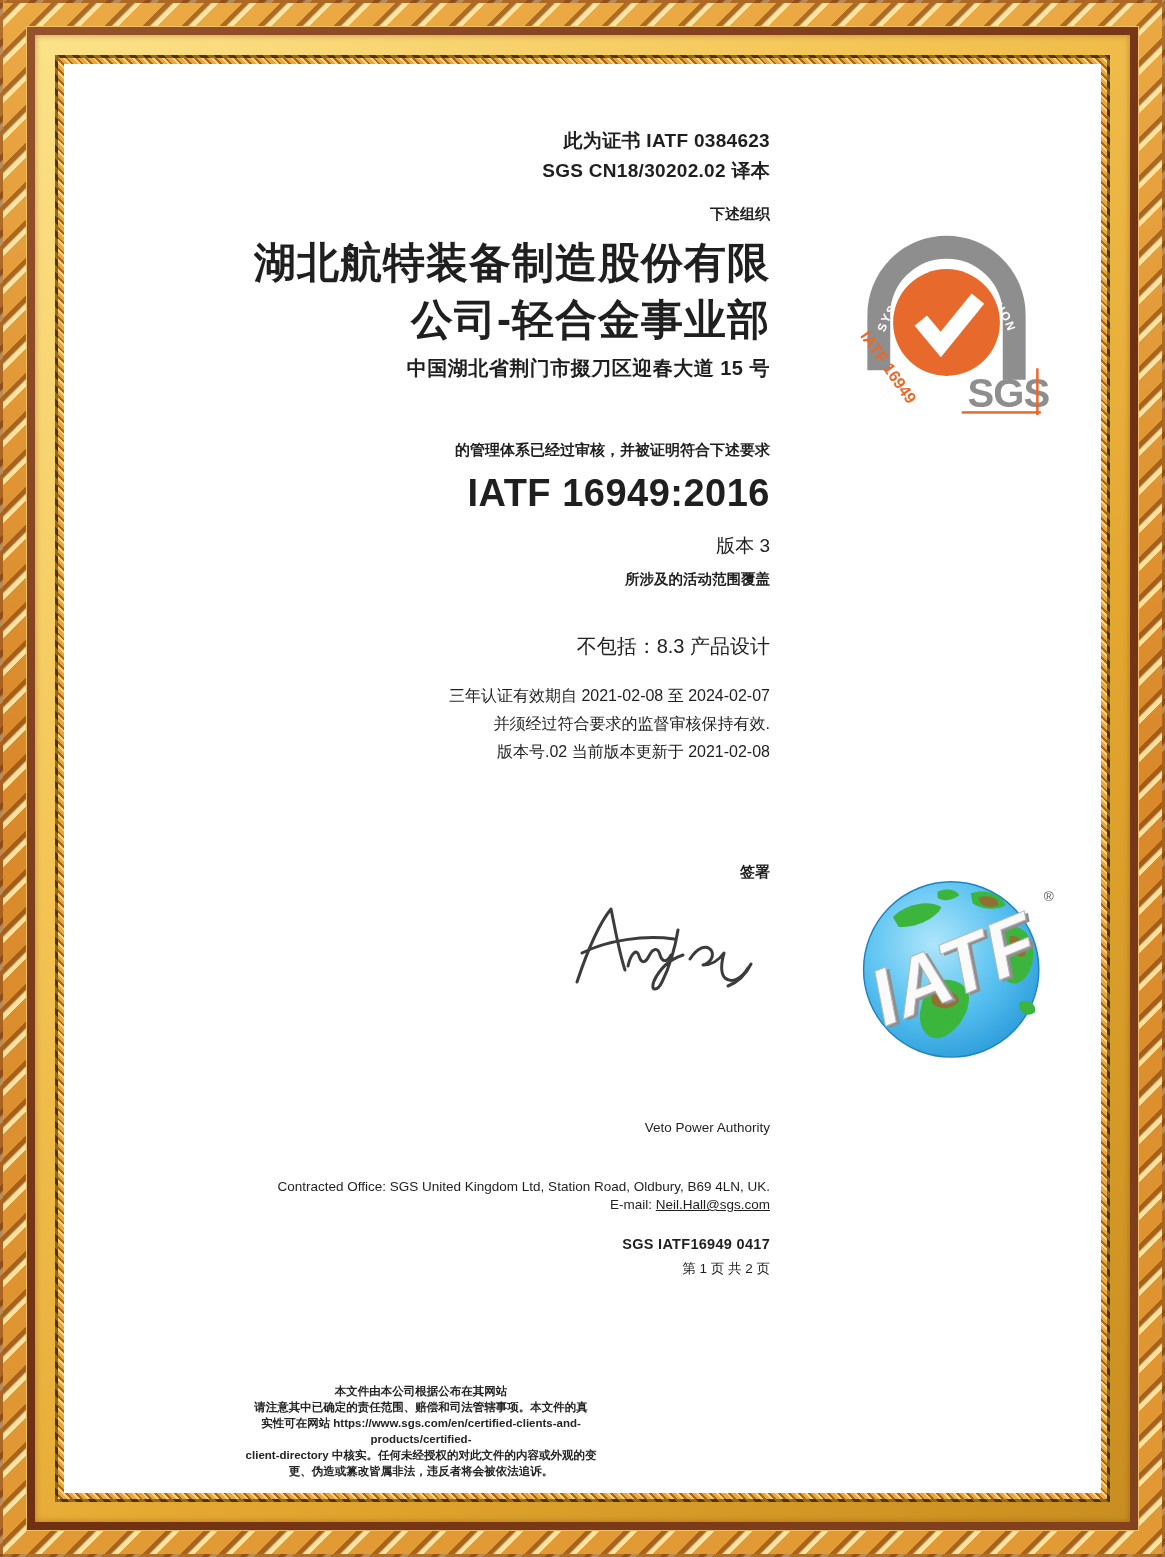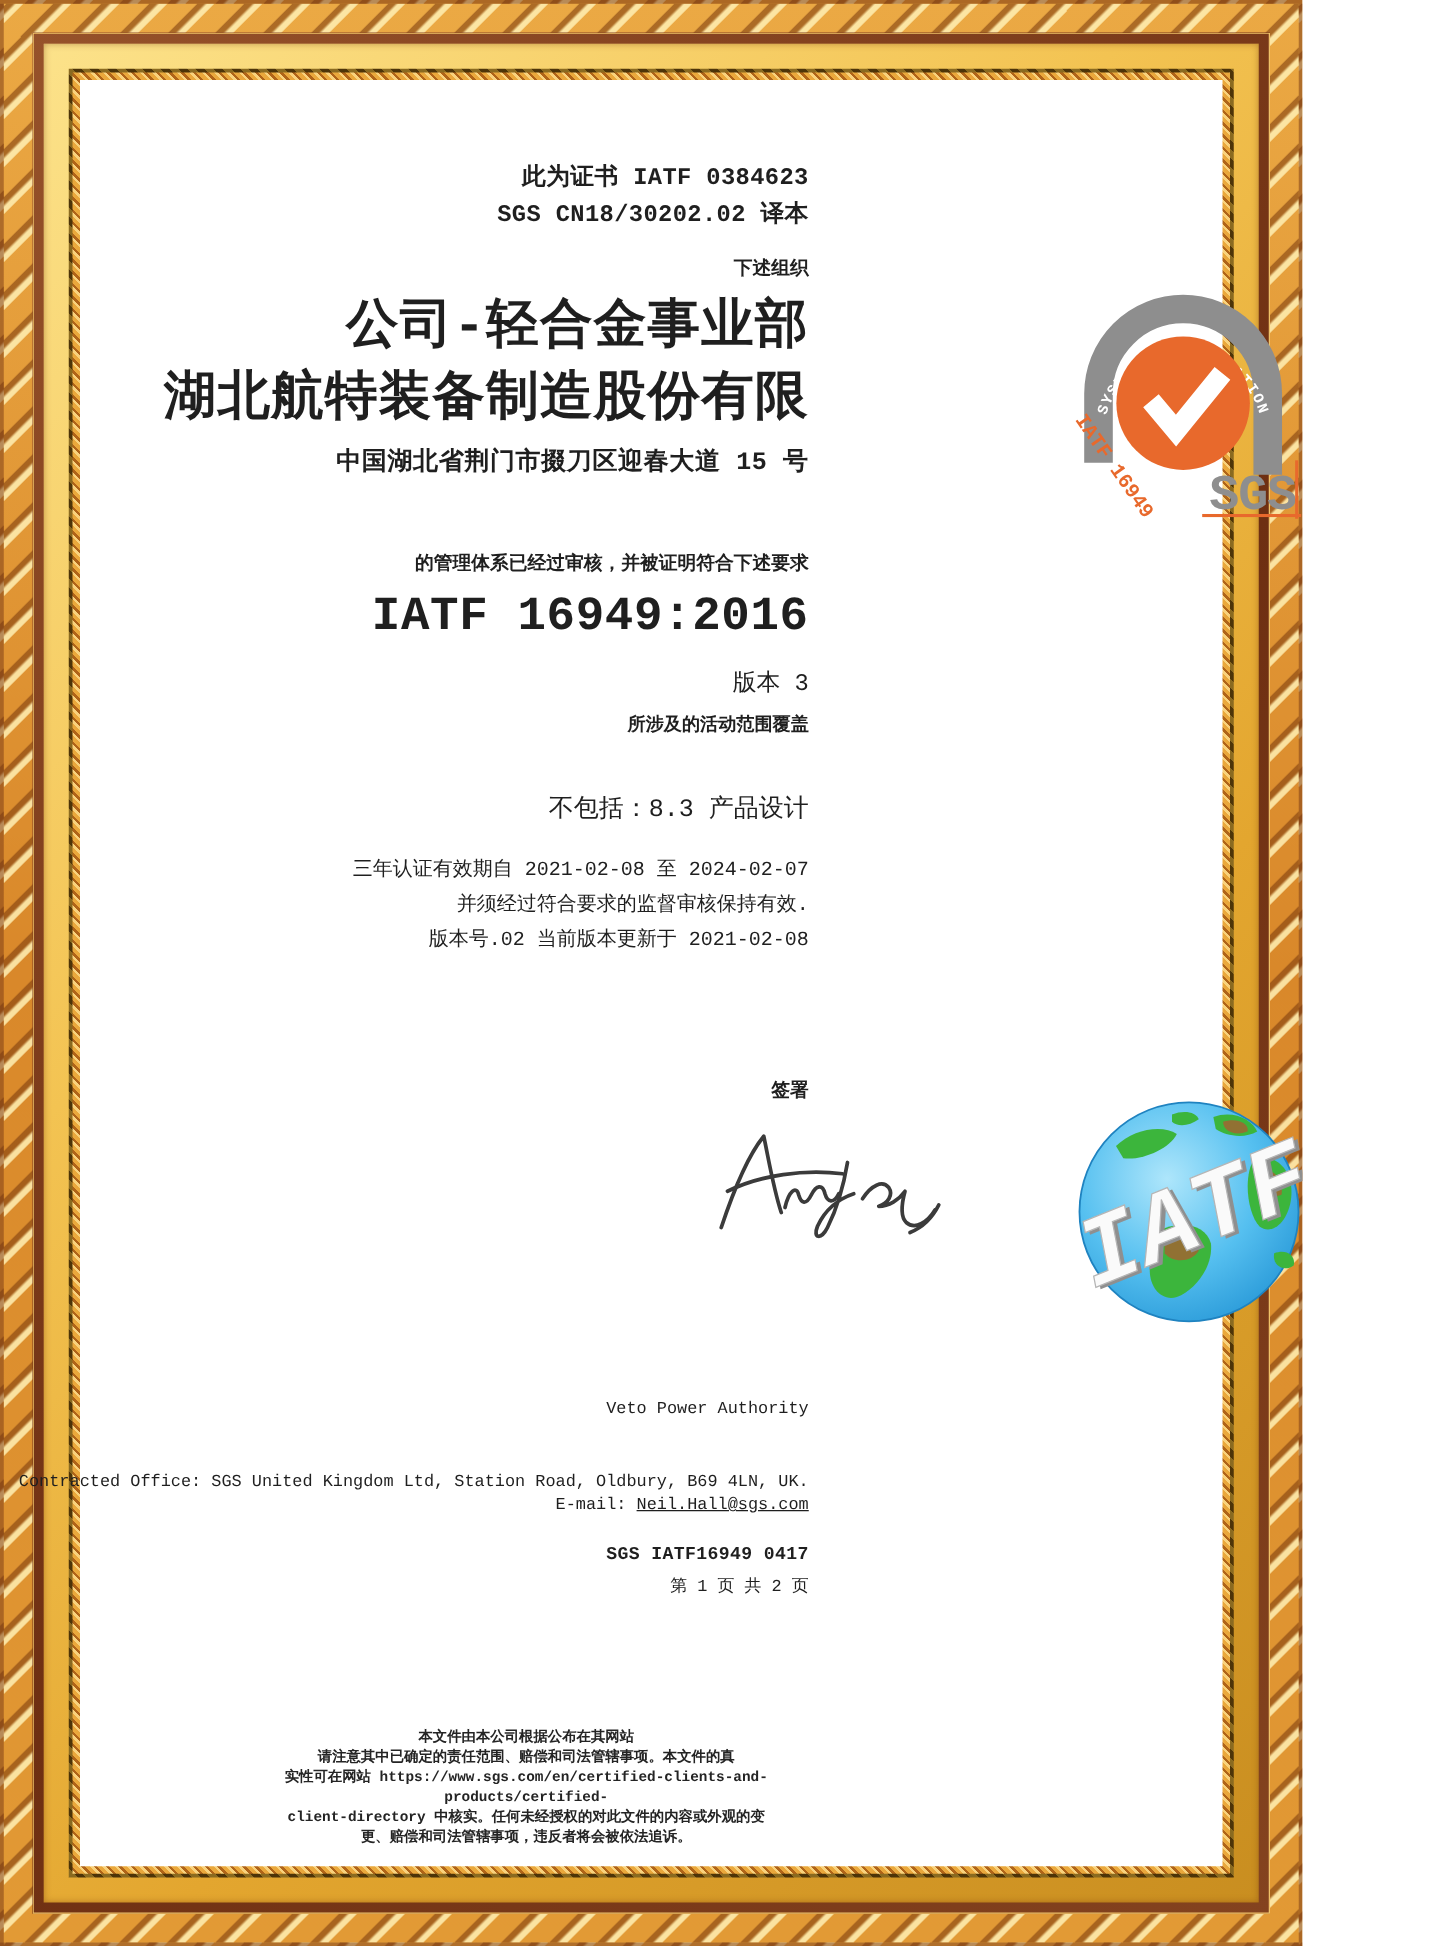--- a/index.html
+++ b/index.html
@@ -1,22 +1,22 @@
 <!DOCTYPE html>
 <html><head>
 <meta charset="utf-8">
 <style>
   html, body { margin: 0; padding: 0; background: #ffffff; }
   * { box-sizing: border-box; }
 
   .cert-frame {
     position: relative;
-    width: 1042px;
+    width: 1165px;
     height: 1557px;
-    font-family: Liberation Mono, monospace;
+    font-family: Liberation Sans, sans-serif;
     color: #222;
     overflow: hidden;
   }
 
   
   .band { position: absolute; }
   .band-carved {
     inset: 0;
     border: 3px solid #79391684;
     background:
@@ -107,22 +107,22 @@
   <div class="band band-line"></div>
   <div class="band band-bead"></div>
 
   <div class="paper">
 
     <div class="line ref-line" style="top:64px">此为证书 IATF 0384623</div>
     <div class="line ref-line" style="top:94px">SGS CN18/30202.02 译本</div>
     <div class="line org-intro" style="top:141px">下述组织</div>
 
     <div class="line company-name" style="top:170px">
+      <div>湖北航特装备制造股份有限</div>
       <div>公司-轻合金事业部</div>
-      <div>湖北航特装备制造股份有限</div>
     </div>
     <div class="line address" style="top:291px">中国湖北省荆门市掇刀区迎春大道 15 号</div>
 
     <svg class="sgs-mark" viewBox="0 0 210 215" aria-hidden="true">
       <path d="M34 168 L34 110 A 71 71 0 0 1 176 110 L176 178" fill="none" stroke-width="24" stroke="#8e8e8e"></path>
       <defs>
         <path id="sgsArcPath" d="M40.5 128 A 67 67 0 0 1 169.5 128"></path>
       </defs>
       <text font-size="12.5" font-weight="bold" fill="#ffffff" letter-spacing="1.2">
         <textPath href="#sgsArcPath" startOffset="50%" text-anchor="middle">SYSTEM CERTIFICATION</textPath>
@@ -196,17 +196,17 @@
       <span>E-mail: </span><span class="email-link">Neil.Hall@sgs.com</span>
     </div>
     <div class="line doc-code" style="top:1172px">SGS IATF16949 0417</div>
     <div class="line page-num" style="top:1196px">第 1 页 共 2 页</div>
 
     <div class="footer-block">
       <div>本文件由本公司根据公布在其网站</div>
       <div>请注意其中已确定的责任范围、赔偿和司法管辖事项。本文件的真</div>
       <div>实性可在网站 https://www.sgs.com/en/certified-clients-and-products/certified-</div>
       <div>client-directory 中核实。任何未经授权的对此文件的内容或外观的变</div>
-      <div>更、赔偿和司法管辖事项，违反者将会被依法追诉。</div>
+      <div>更、伪造或篡改皆属非法，违反者将会被依法追诉。</div>
     </div>
 
   </div>
 </div>
 
 </body></html>

